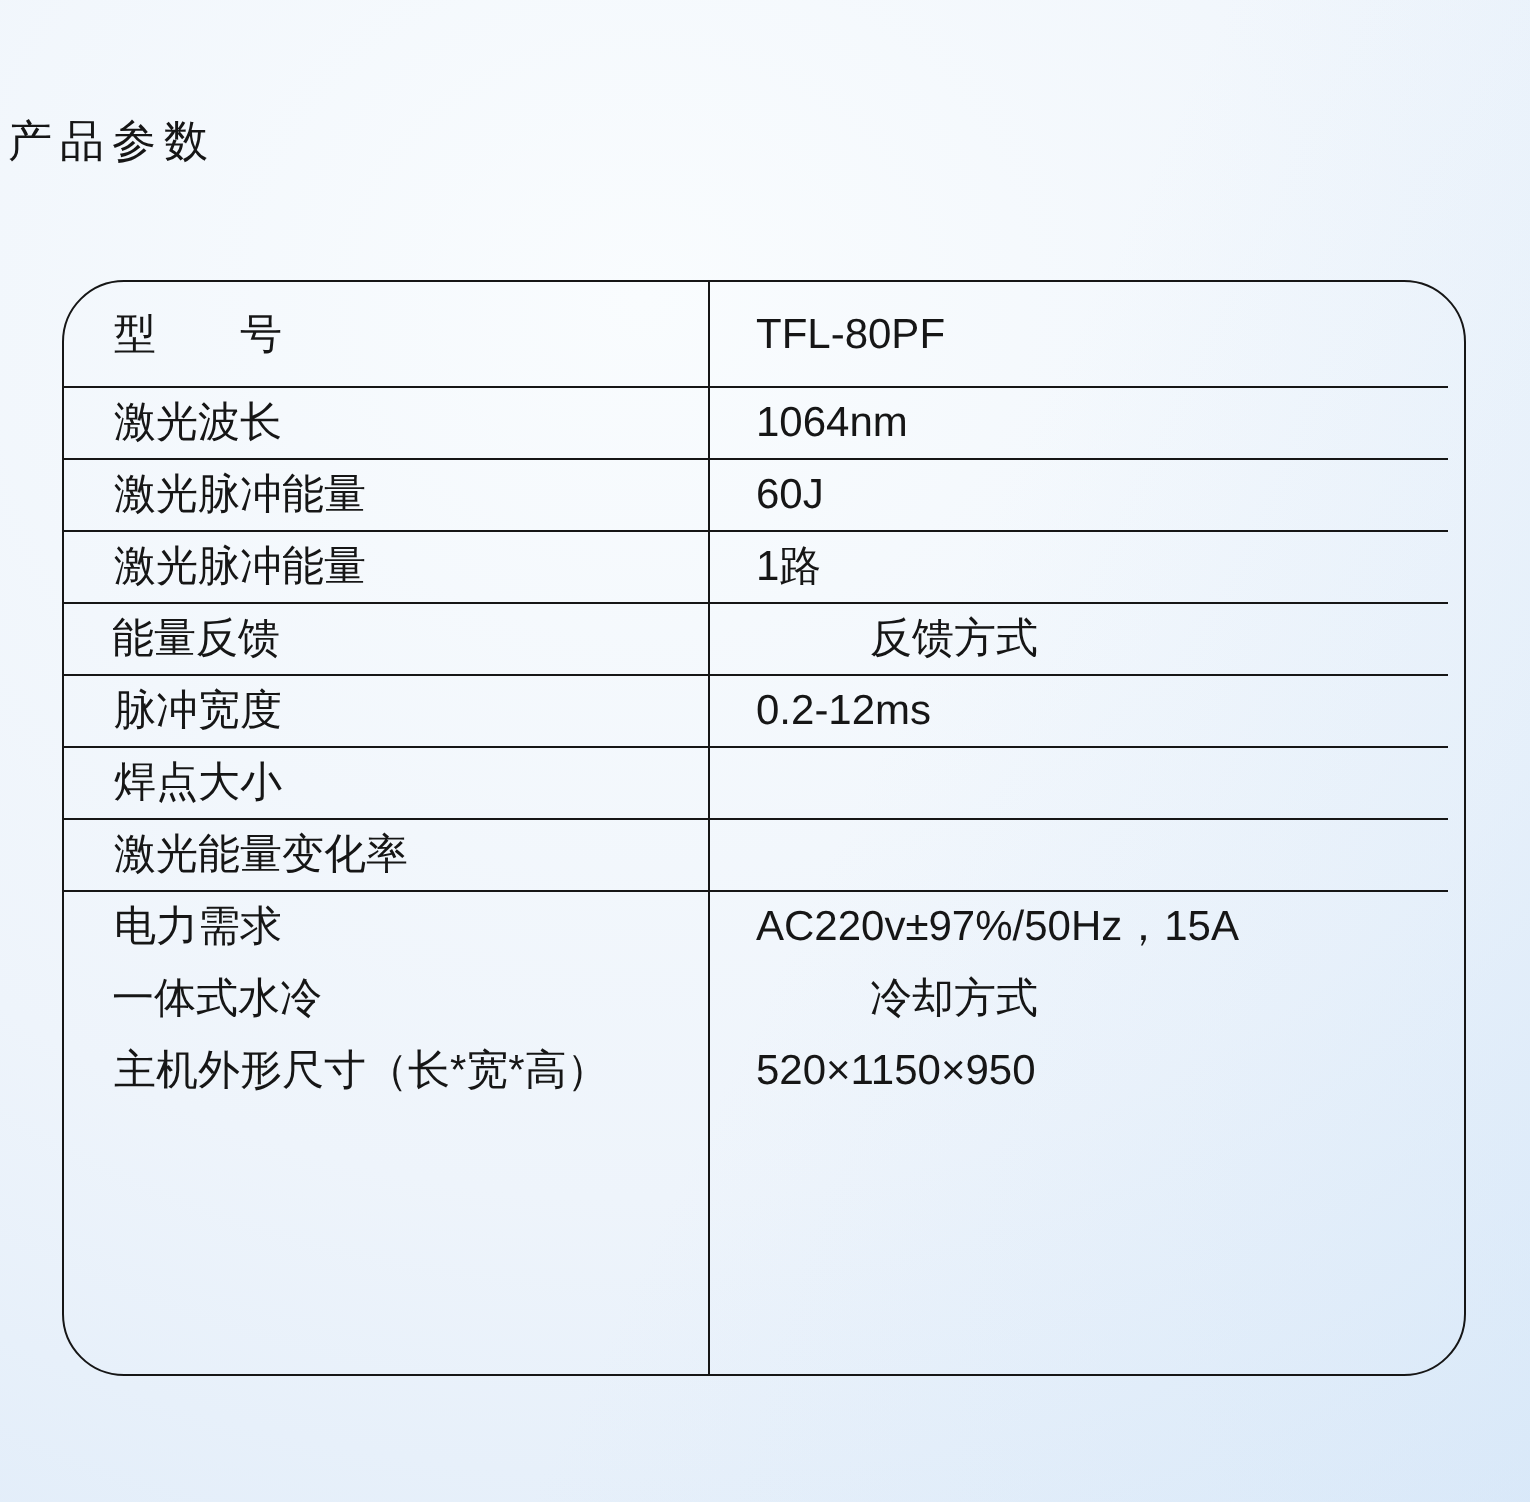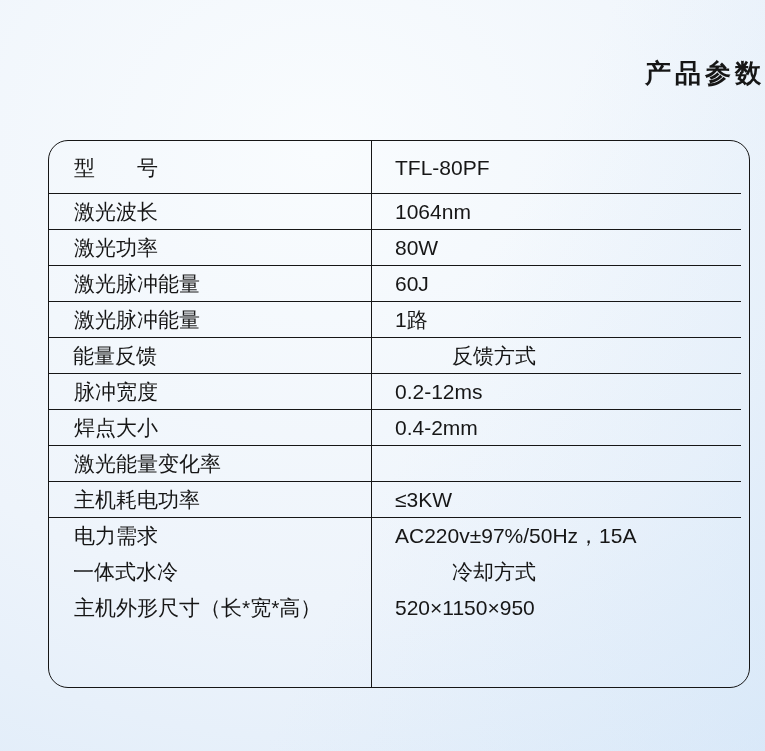--- a/index.html
+++ b/index.html
@@ -18,35 +18,35 @@
     color:var(--text);
     background:
       linear-gradient(115deg, rgba(255,255,255,0) 55%, rgba(208,228,248,0.45) 100%),
       radial-gradient(130% 115% at 42% 20%, var(--bg-top) 0%, var(--bg-mid) 52%, var(--bg-edge) 100%);
   }
   .page-title{
     position:absolute;
     top:56px;
     left:0;
     width:100%;
-    text-align:right;
-    font-size:26px;
-    font-weight:700;
+    text-align:left;
+    font-size:22px;
+    font-weight:400;
     letter-spacing:4px;
     text-indent:4px;
     color:var(--text);
   }
   .spec-table{
     position:absolute;
-    left:48px;
+    left:31px;
     top:140px;
     width:702px;
     height:548px;
     border:1px solid var(--border);
-    border-radius:20px;
+    border-radius:31px;
   }
   .col-divider{
     position:absolute;
     left:322px;
     top:0;
     bottom:0;
     width:1px;
     background:var(--border);
   }
   .rows{position:relative;width:100%;height:100%;}
@@ -93,25 +93,20 @@
         <div class="cell label">型　　号</div>
         <div class="cell value">TFL-80PF</div>
         <div class="sep"></div>
       </div>
       <div class="row">
         <div class="cell label">激光波长</div>
         <div class="cell value">1064nm</div>
         <div class="sep"></div>
       </div>
       <div class="row">
-        <div class="cell label">激光功率</div>
-        <div class="cell value">80W</div>
-        <div class="sep"></div>
-      </div>
-      <div class="row">
         <div class="cell label">激光脉冲能量</div>
         <div class="cell value">60J</div>
         <div class="sep"></div>
       </div>
       <div class="row">
         <div class="cell label">激光脉冲能量</div>
         <div class="cell value">1路</div>
         <div class="sep"></div>
       </div>
       <div class="row">
@@ -119,30 +114,24 @@
         <div class="cell label">反馈方式</div>
         <div class="sep"></div>
       </div>
       <div class="row">
         <div class="cell label">脉冲宽度</div>
         <div class="cell value">0.2-12ms</div>
         <div class="sep"></div>
       </div>
       <div class="row">
         <div class="cell label">焊点大小</div>
-        <div class="cell value">0.4-2mm</div>
         <div class="sep"></div>
       </div>
       <div class="row">
         <div class="cell label">激光能量变化率</div>
-        <div class="sep"></div>
-      </div>
-      <div class="row">
-        <div class="cell label">主机耗电功率</div>
-        <div class="cell value">≤3KW</div>
         <div class="sep"></div>
       </div>
       <div class="row">
         <div class="cell label">电力需求</div>
         <div class="cell value">AC220v±97%/50Hz，15A</div>
       </div>
       <div class="row">
         <div class="cell value">一体式水冷</div>
         <div class="cell label">冷却方式</div>
       </div>

